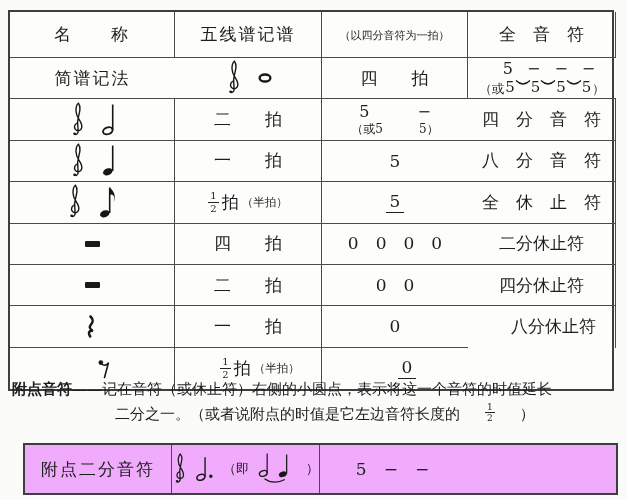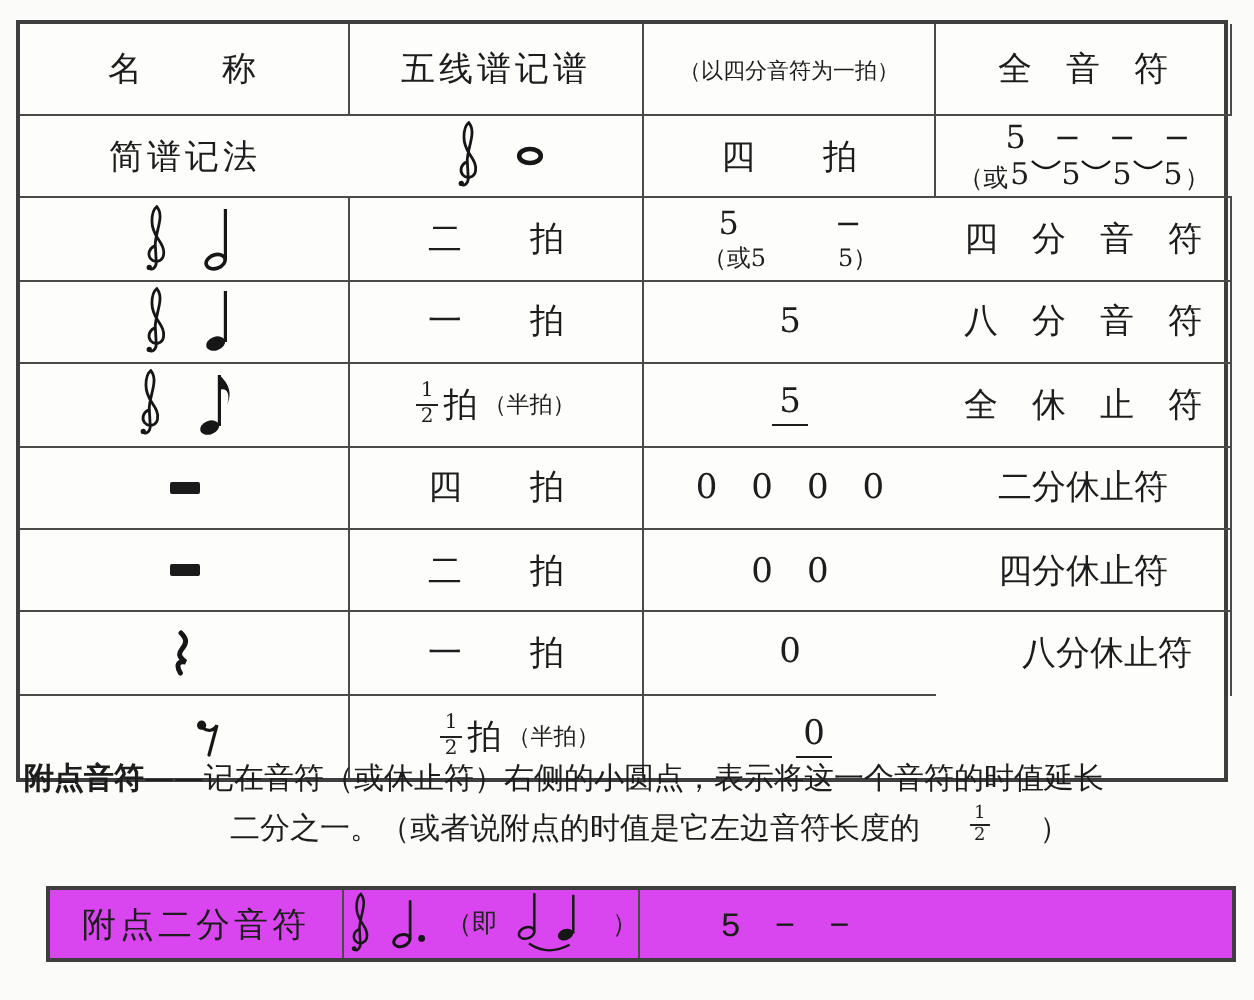--- a/index.html
+++ b/index.html
@@ -17,26 +17,25 @@
     position:absolute; left:8px; top:10px;
     width:606px; height:381px;
     display:grid;
     grid-template-columns:165px 147px 146px 148px;
     grid-template-rows:46px repeat(8,1fr);
     border:2px solid #3e3e3e;
     background:#fdfdfc;
   }
   .t2 {
     position:absolute; left:23px; top:443px;
-    width:595px; height:38px;
+    width:595px; height:52px;
     display:grid;
     grid-template-columns:147px 148px 145px 155px;
     border:2px solid #3e3e3e;
-    background:#d946ef;
-    font-family:Liberation Mono, monospace;
+    background:#f0abfc;
   }
   .c {
     border-right:1.5px solid #4a4a4a;
     border-bottom:1.5px solid #4a4a4a;
     display:flex; flex-direction:column;
     align-items:center; justify-content:center;
     font-size:17px;
     overflow:hidden;
   }
   .c.ec { border-right:none; }

